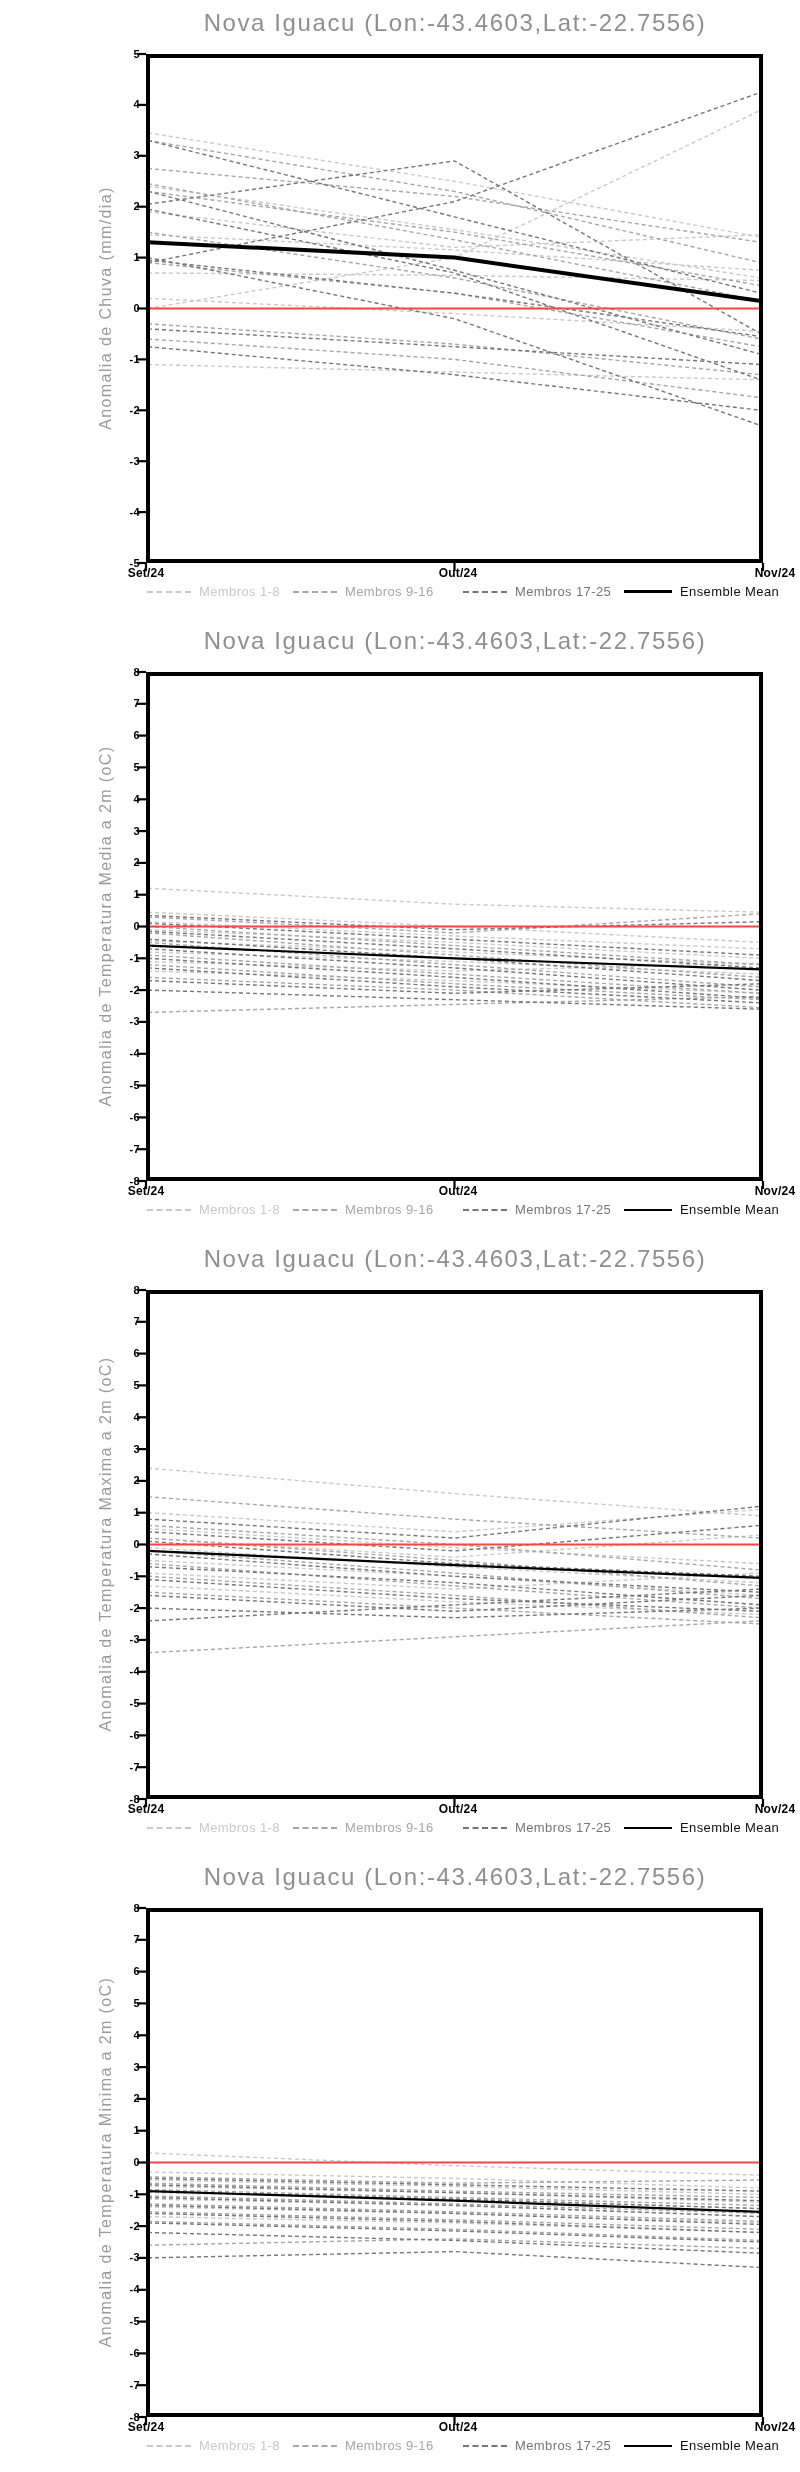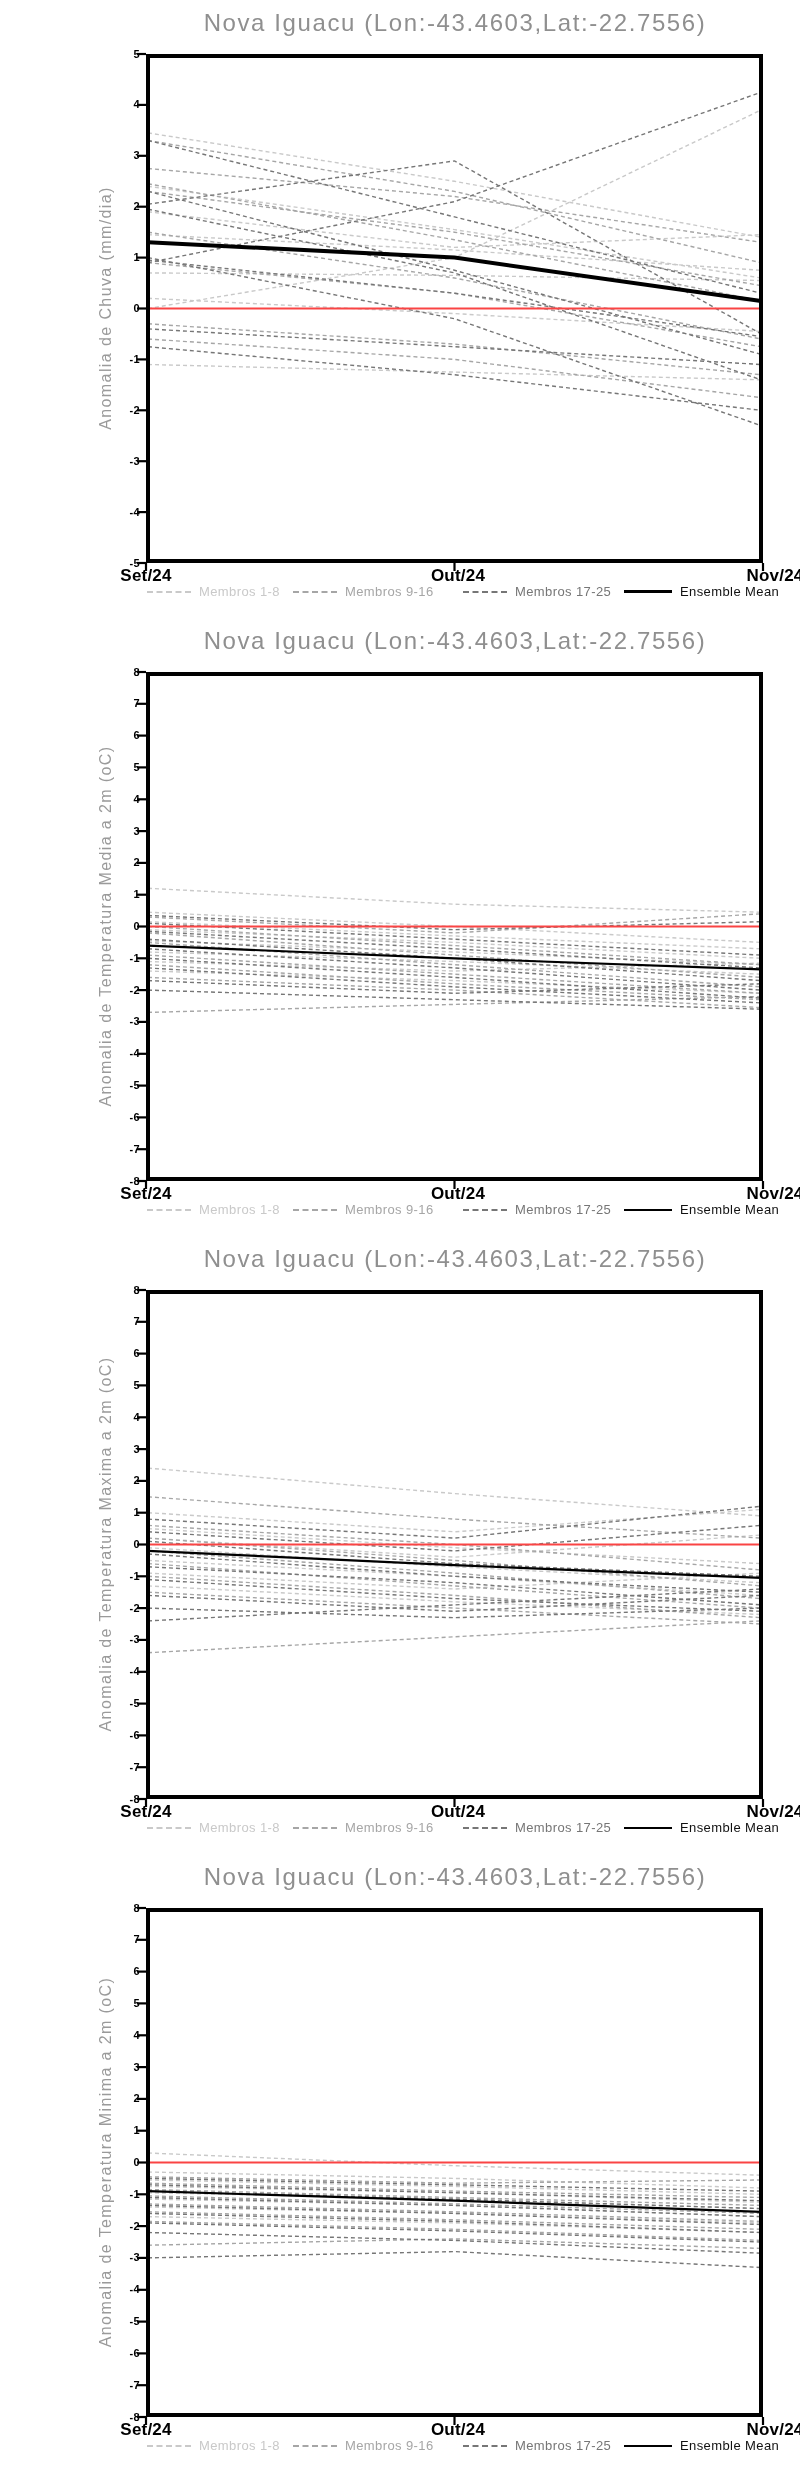--- a/index.html
+++ b/index.html
@@ -15,21 +15,21 @@
     transform:translate(-50%,-50%) rotate(-90deg);
     font-size:16px;color:#9a9a9a;letter-spacing:1.4px;white-space:nowrap;
   }
   .plot-svg{position:absolute;left:0;top:0;width:800px;height:618px;display:block}
   .ytick-label{
     position:absolute;left:94px;width:46px;text-align:right;
     font-size:11px;font-weight:bold;color:#000;line-height:13px;letter-spacing:0.3px;
   }
   .xtick-label{
     position:absolute;transform:translateX(-50%);
-    font-size:17px;font-weight:bold;color:#000;white-space:nowrap;letter-spacing:0.2px;
+    font-size:12px;font-weight:bold;color:#000;white-space:nowrap;letter-spacing:0.2px;
   }
   .legend-item{
     position:absolute;top:584px;display:flex;align-items:center;gap:8px;
     font-size:13px;white-space:nowrap;letter-spacing:0.4px;
   }
   .dash-sample{display:inline-block;width:44px;height:0;border-top-width:2px;border-top-style:dashed}
   .solid-sample{display:inline-block;width:48px}
 </style>
 </head>
 <body>

